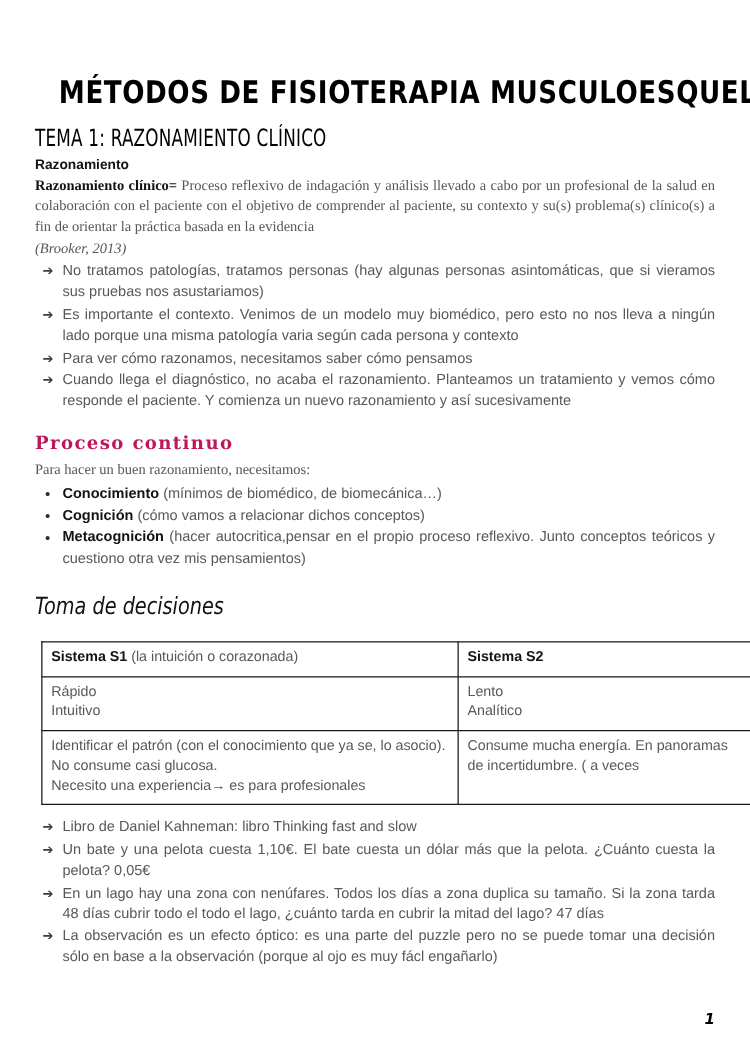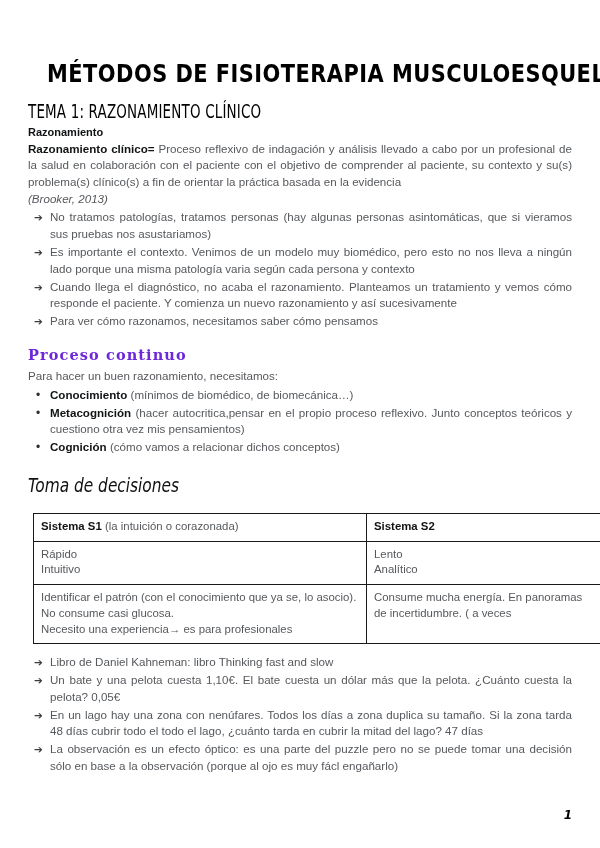--- a/index.html
+++ b/index.html
@@ -50,21 +50,21 @@
     transform: scaleX(0.88) scaleY(1.12);
     transform-origin: left center;
     line-height: 1.15;
   }
 
   .sec-serif {
     font-family: "DejaVu Serif", serif;
     font-size: 14.5px;
     font-weight: 700;
     letter-spacing: 1.1px;
-    color: #6d28d9;
+    color: #be185d;
     margin: 16px 0 5px 0;
     line-height: 1.2;
   }
 
   .sec-hand {
     font-family: "DejaVu Sans Condensed", "Liberation Sans Narrow", "Liberation Sans", sans-serif;
     font-size: 19px;
     font-style: italic;
     font-weight: 400;
     color: #111111;
@@ -74,20 +74,21 @@
     line-height: 1.2;
   }
 
   
   .body-line,
   .para {
     font-size: 11.6px;
     line-height: 1.42;
     color: #55585c;
     margin: 0 0 1px 0;
+    font-family: Liberation Serif, serif;
   }
   .para.just {
     text-align: justify;
   }
   .para b, .body-line b, li b {
     color: #111315;
     font-weight: 700;
   }
   .italic { font-style: italic; }
 
@@ -190,34 +191,34 @@
   <div>
     <p class="lead-bold">Razonamiento</p>
 
     <p class="para just"><b>Razonamiento clínico=</b><span> Proceso reflexivo de indagación y análisis llevado a cabo por un profesional de la salud en colaboración con el paciente con el objetivo de comprender al paciente, su contexto y su(s) problema(s) clínico(s) a fin de orientar la práctica basada en la evidencia</span></p>
 
     <p class="para italic">(Brooker, 2013)</p>
 
     <ul class="arrow-list">
       <li>No tratamos patologías, tratamos personas (hay algunas personas asintomáticas, que si vieramos sus pruebas nos asustariamos)</li>
       <li>Es importante el contexto. Venimos de un modelo muy biomédico, pero esto no nos lleva a ningún lado porque una misma patología varia según cada persona y contexto</li>
+      <li>Para ver cómo razonamos, necesitamos saber cómo pensamos</li>
       <li>Cuando llega el diagnóstico, no acaba el razonamiento. Planteamos un tratamiento y vemos cómo responde el paciente. Y comienza un nuevo razonamiento y así sucesivamente</li>
-      <li>Para ver cómo razonamos, necesitamos saber cómo pensamos</li>
     </ul>
   </div>
 
   <div>
     <h3 class="sec-serif">Proceso continuo</h3>
 
     <p class="para">Para hacer un buen razonamiento, necesitamos:</p>
 
     <ul class="dot-list">
       <li><b>Conocimiento</b><span> (mínimos de biomédico, de biomecánica…)</span></li>
+      <li><b>Cognición</b><span> (cómo vamos a relacionar dichos conceptos)</span></li>
       <li><b>Metacognición</b><span> (hacer autocritica,pensar en el propio proceso reflexivo. Junto conceptos teóricos y cuestiono otra vez mis pensamientos)</span></li>
-      <li><b>Cognición</b><span> (cómo vamos a relacionar dichos conceptos)</span></li>
     </ul>
   </div>
 
   <div>
     <h3 class="sec-hand">Toma de decisiones</h3>
 
     <table class="s1s2">
       <tbody>
         <tr>
           <td class="col-a"><b>Sistema S1</b><span> (la intuición o corazonada)</span></td>

